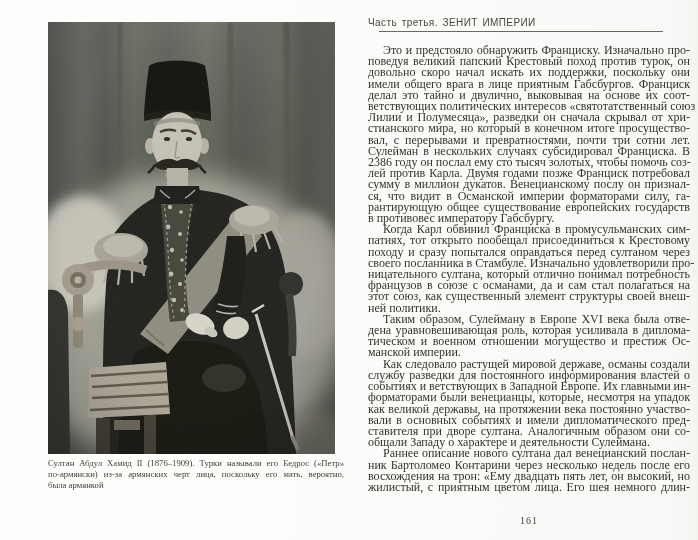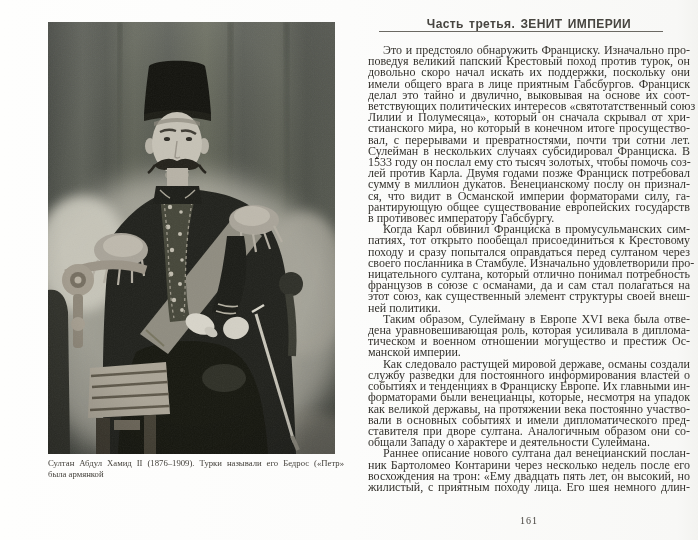--- a/index.html
+++ b/index.html
@@ -18,23 +18,22 @@
   .photo-frame svg{display:block;width:100%;height:100%;}
 
   .caption{
     position:absolute;left:48px;top:458px;width:296px;
     font-size:8.7px;line-height:11px;color:#413e38;
   }
 
   
   .running-head{
     position:absolute;left:368px;top:17px;width:322px;
-    text-align:center;
     font-family:"Liberation Sans", sans-serif;
-    font-size:12px;font-weight:700;letter-spacing:.4px;word-spacing:1.5px;
+    font-size:10px;font-weight:400;letter-spacing:.4px;word-spacing:1.5px;
     color:#474540;
   }
   .head-rule{
     position:absolute;left:379px;top:31px;width:284px;height:1px;
     background:#6b6963;
   }
   .body-col{
     position:absolute;left:368px;top:45px;width:322px;
     font-size:12px;line-height:11.2px;color:#34322d;
   }
@@ -210,39 +209,40 @@
       <path d="M244,414 l6,14" stroke="#8f8c80" stroke-width="4"></path>
 
       <rect width="287" height="432" fill="url(#vig)"></rect>
       <rect width="287" height="432" filter="url(#grainF)" opacity="0.07"></rect>
     </svg>
   </div>
 
   <div class="caption">
       <div>
         <div class="tline">Султан Абдул Хамид II (1876–1909). Турки называли его Бедрос («Петр»</div>
+        <div class="tline">по-армянски) из-за армянских черт лица, поскольку его мать, вероятно,</div>
         <div class="tline last">была армянкой</div>
       </div>
     </div>
 
   <div class="running-head">Часть третья. ЗЕНИТ ИМПЕРИИ</div>
   <div class="head-rule"></div>
   <div class="body-col">
       <div>
         <div class="tline indent">Это и предстояло обнаружить Франциску. Изначально про-</div>
         <div class="tline">поведуя великий папский Крестовый поход против турок, он</div>
         <div class="tline">довольно скоро начал искать их поддержки, поскольку они</div>
         <div class="tline">имели общего врага в лице приятным Габсбургов. Франциск</div>
         <div class="tline">делал это тайно и двулично, выковывая на основе их соот-</div>
         <div class="tline">ветствующих политических интересов «святотатственный союз</div>
-        <div class="tline">Лилии и Полумесяца», который он сначала скрывал от хри-</div>
+        <div class="tline">Лилии и Полумесяца», разведки он сначала скрывал от хри-</div>
         <div class="tline">стианского мира, но который в конечном итоге просущество-</div>
         <div class="tline">вал, с перерывами и превратностями, почти три сотни лет.</div>
         <div class="tline">Сулейман в нескольких случаях субсидировал Франциска. В</div>
-        <div class="tline">1533 году он послал ему сто тысяч золотых, чтобы помочь соз-</div>
+        <div class="tline">2386 году он послал ему сто тысяч золотых, чтобы помочь соз-</div>
         <div class="tline">лей против Карла. Двумя годами позже Франциск потребовал</div>
         <div class="tline">сумму в миллион дукатов. Венецианскому послу он признал-</div>
         <div class="tline">ся, что видит в Османской империи форматорами силу, га-</div>
         <div class="tline">рантирующую общее существование европейских государств</div>
         <div class="tline last">в противовес императору Габсбургу.</div>
       </div>
       <div>
         <div class="tline indent">Когда Карл обвинил Франциска в промусульманских сим-</div>
         <div class="tline">патиях, тот открыто пообещал присоединиться к Крестовому</div>
         <div class="tline">походу и сразу попытался оправдаться перед султаном через</div>
@@ -254,29 +254,29 @@
       </div>
       <div>
         <div class="tline indent">Таким образом, Сулейману в Европе XVI века была отве-</div>
         <div class="tline">дена уравновешивающая роль, которая усиливала в диплома-</div>
         <div class="tline">тическом и военном отношении могущество и престиж Ос-</div>
         <div class="tline last">манской империи.</div>
       </div>
       <div>
         <div class="tline indent">Как следовало растущей мировой державе, османы создали</div>
         <div class="tline">службу разведки для постоянного информирования властей о</div>
-        <div class="tline">событиях и тенденциях в Франциску Европе. Их главными ин-</div>
+        <div class="tline">событиях и ветствующих в Западной Европе. Их главными ин-</div>
         <div class="tline">форматорами были венецианцы, которые, несмотря на упадок</div>
         <div class="tline">как великой державы, на протяжении века постоянно участво-</div>
         <div class="tline">вали в основных событиях и имели дипломатического пред-</div>
         <div class="tline">ставителя при дворе султана. Аналогичным образом они со-</div>
         <div class="tline last">общали Западу о характере и деятельности Сулеймана.</div>
       </div>
       <div>
         <div class="tline indent">Раннее описание нового султана дал венецианский послан-</div>
         <div class="tline">ник Бартоломео Контарини через несколько недель после его</div>
         <div class="tline">восхождения на трон: «Ему двадцать пять лет, он высокий, но</div>
-        <div class="tline">жилистый, с приятным походу лица. Его шея немного длин-</div>
+        <div class="tline">жилистый, с приятным цветом лица. Его шея немного длин-</div>
       </div>
     </div>
   <div class="page-number">161</div>
 
 </div>
 
 </body></html>

